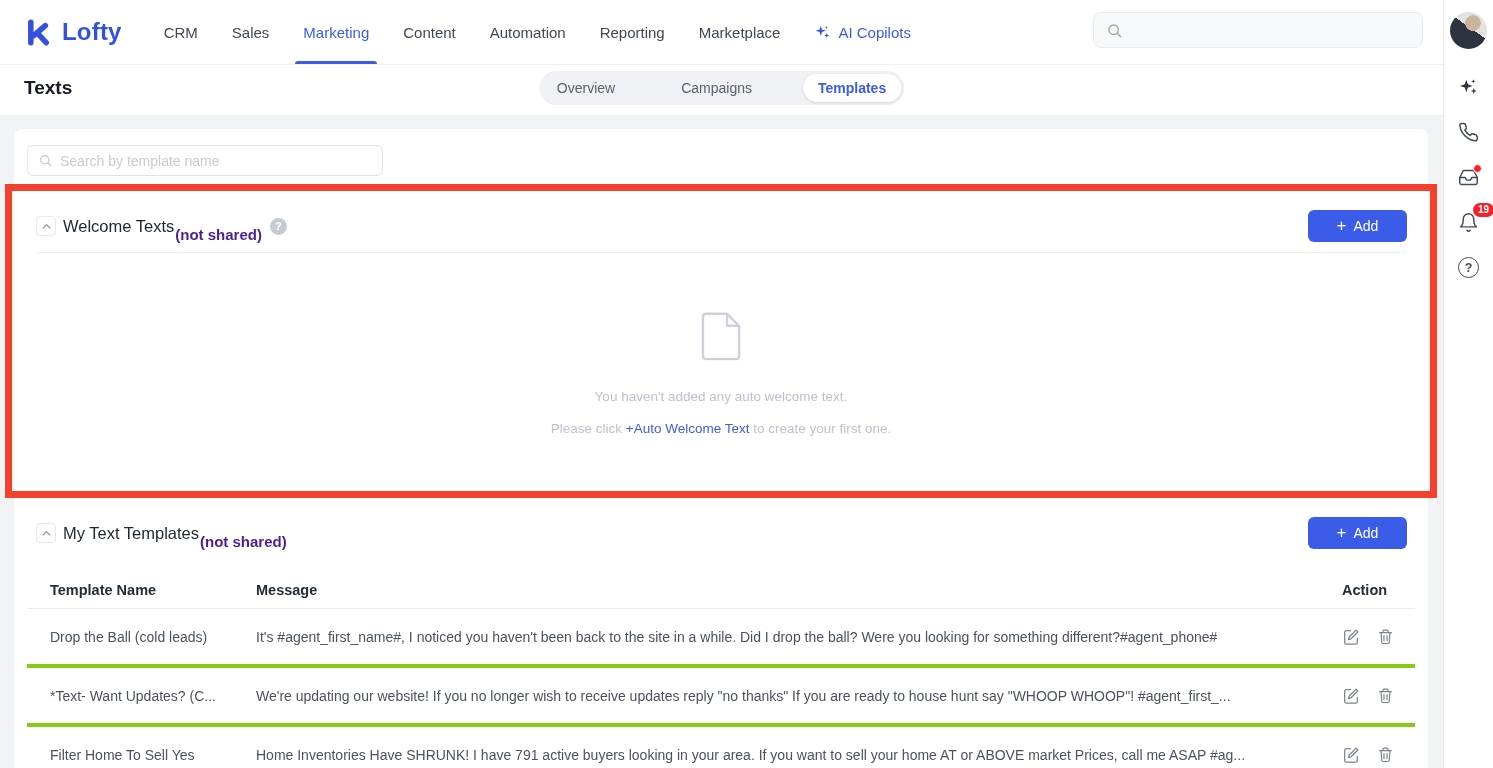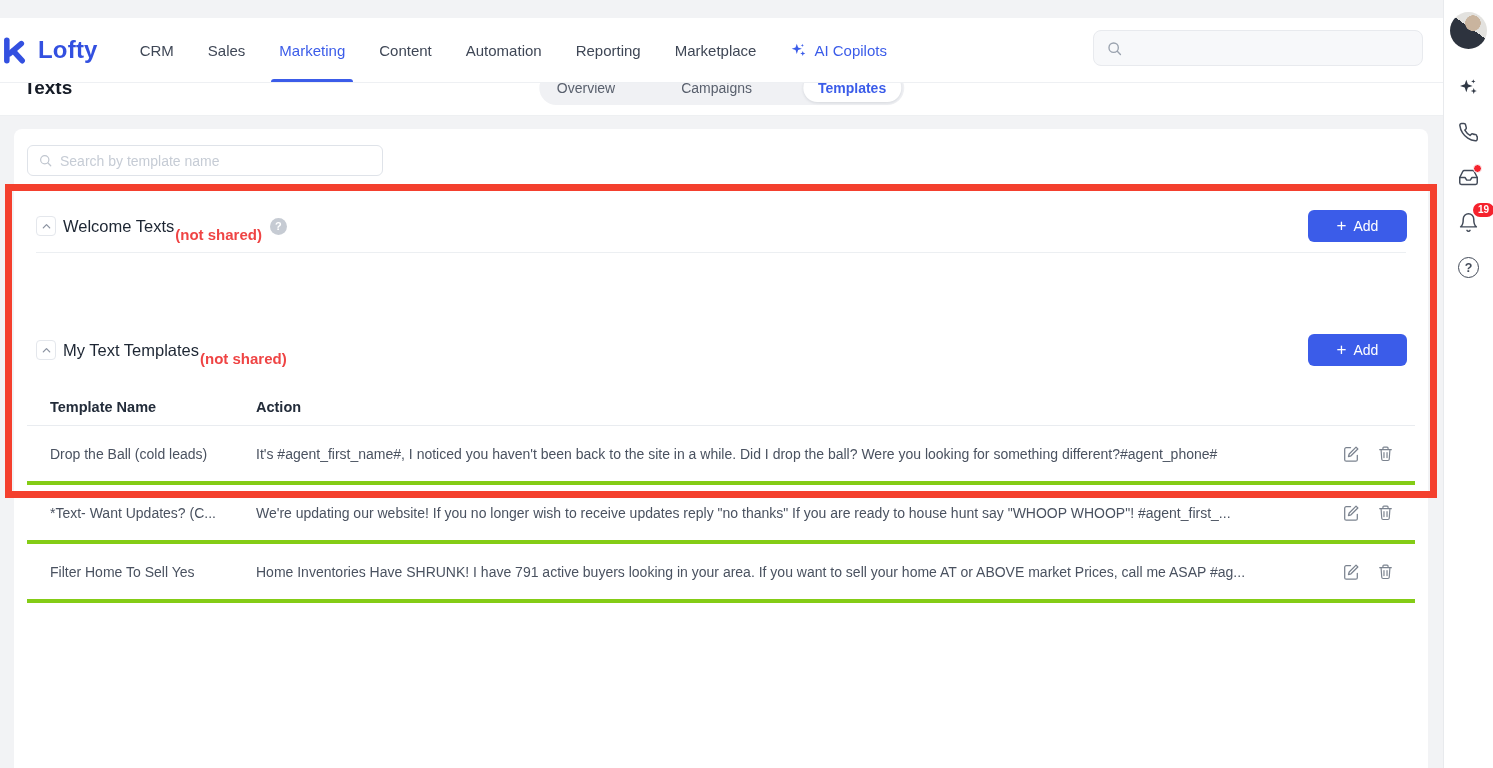--- a/index.html
+++ b/index.html
@@ -7,23 +7,23 @@
   body {
     font-family: "Liberation Sans", "DejaVu Sans", sans-serif;
     background: #f2f3f5;
     color: #3f4756;
     position: relative;
   }
   .app { position: absolute; left: 0; top: 0; width: 1443px; height: 768px; }
 
   
   .topbar {
-    position: absolute; left: 0; top: 18px; width: 1443px; height: 65px;
+    position: absolute; left: 0; top: 0; width: 1443px; height: 65px;
     background: #fff; border-bottom: 1px solid #eef0f3;
-    display: flex; align-items: center; z-index: 5;
+    display: flex; align-items: center; padding-left: 24px; z-index: 5;
   }
   .logo { display: flex; align-items: center; gap: 9px; }
   .logo-text { font-size: 24px; font-weight: 800; color: #3350e0; letter-spacing: .2px; }
   .nav { display: flex; align-items: center; gap: 34px; margin-left: 42px; height: 100%; }
   .nav-item { font-size: 15px; color: #3f4756; height: 100%; display: flex; align-items: center; position: relative; cursor: pointer; }
   .nav-item.active { color: #3b5ce9; font-weight: 500; }
   .nav-item.active::after {
     content: ""; position: absolute; left: -8px; right: -8px; bottom: 0;
     height: 3px; background: #3b5ce9; border-radius: 3px 3px 0 0;
   }
@@ -61,21 +61,21 @@
   .tpl-search input { border: none; outline: none; flex: 1; font-size: 14px; background: transparent; color: #3f4756; }
   .tpl-search input::placeholder { color: #c6ccd5; }
 
   .section-head { display: flex; align-items: center; height: 32px; margin-top: 34px; padding-left: 9px; padding-right: 8px; }
   .section-head.second { margin-top: 81px; }
   .collapse-box {
     width: 20px; height: 20px; border: 1px solid #e4e7ec; border-radius: 4px;
     display: flex; align-items: center; justify-content: center; cursor: pointer; flex: none;
   }
   .section-title { font-size: 16.5px; font-weight: 400; color: #1d2633; margin-left: 7px; }
-  .shared-note { font-size: 15px; font-weight: 600; color: #ef4444; margin-left: 1px; margin-top: 16px; }
+  .shared-note { font-size: 15px; font-weight: 600; color: #4c1d95; margin-left: 1px; margin-top: 16px; }
   .help-dot {
     width: 17px; height: 17px; border-radius: 50%; background: #c6cbd3; color: #fff;
     font-size: 11px; font-weight: 700; display: flex; align-items: center; justify-content: center;
     margin-left: 8px; cursor: pointer;
   }
   .add-btn {
     margin-left: auto; width: 99px; height: 32px; background: #3b5ce9; border: none; border-radius: 6px;
     color: #fff; font-size: 14px; font-family: inherit; display: flex; align-items: center; justify-content: center; gap: 7px; cursor: pointer;
   }
   .add-plus { font-size: 17px; font-weight: 400; line-height: 1; margin-top: -1px; }
@@ -208,37 +208,50 @@
       <span class="section-title">Welcome Texts</span>
       <span class="shared-note">(not shared)</span>
       <span class="help-dot">?</span>
       <button class="add-btn">
         <span class="add-plus">+</span>
         <span>Add</span>
       </button>
     </div>
     <div class="hdivider"></div>
 
+    <div class="empty">
+      <span style="display:inline-flex;">
+        <svg viewBox="0 0 48 54" width="45" height="50">
+          <path d="M7 3 h23 l13 13 v33 a3 3 0 0 1 -3 3 H7 a3 3 0 0 1 -3 -3 V6 a3 3 0 0 1 3 -3 z" fill="#fff" stroke="#ccd1da" stroke-width="2.6" stroke-linejoin="round"></path>
+          <path d="M30 3 v13 h13" fill="none" stroke="#ccd1da" stroke-width="2.6" stroke-linejoin="round"></path>
+        </svg>
+      </span>
+      <div class="empty-line1">You haven't added any auto welcome text.</div>
+      <div class="empty-line2">
+        <span>Please click </span><span class="empty-link">+Auto Welcome Text</span><span> to create your first one.</span>
+      </div>
+    </div>
 
     <div class="section-head second">
       <div class="collapse-box">
         <svg viewBox="0 0 12 12" width="11" height="11">
             <polyline points="2.5,7.5 6,4 9.5,7.5" fill="none" stroke="#8a92a0" stroke-width="1.4" stroke-linecap="round" stroke-linejoin="round"></polyline>
           </svg>
       </div>
       <span class="section-title">My Text Templates</span>
       <span class="shared-note">(not shared)</span>
       <button class="add-btn">
         <span class="add-plus">+</span>
         <span>Add</span>
       </button>
     </div>
 
     <div class="trow thead">
       <div class="cell-name">Template Name</div>
+      <div class="cell-msg">Message</div>
       <div>Action</div>
     </div>
 
     <div class="trow tbody-row">
       <div class="cell-name">Drop the Ball (cold leads)</div>
       <div class="cell-msg">It's #agent_first_name#, I noticed you haven't been back to the site in a while. Did I drop the ball? Were you looking for something different?#agent_phone#</div>
       <div class="cell-action">
         <span class="icon-btn">
           <svg viewBox="0 0 20 20" width="18" height="18" fill="none" stroke="currentColor" stroke-width="1.4" stroke-linecap="round" stroke-linejoin="round">
             <path d="M17 11.5 v4.8 a1.7 1.7 0 0 1 -1.7 1.7 H4.7 A1.7 1.7 0 0 1 3 16.3 V4.7 A1.7 1.7 0 0 1 4.7 3 H9.5"></path>

